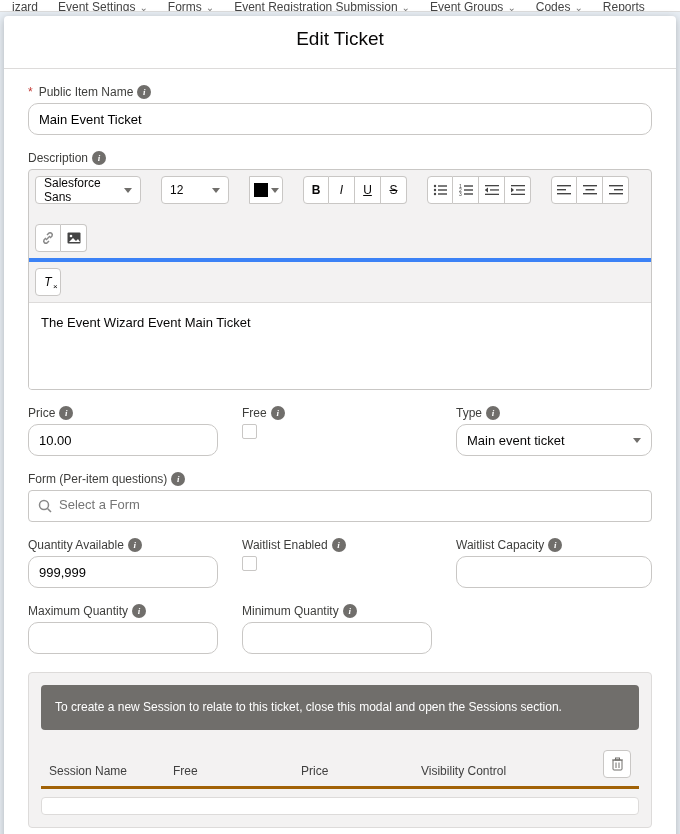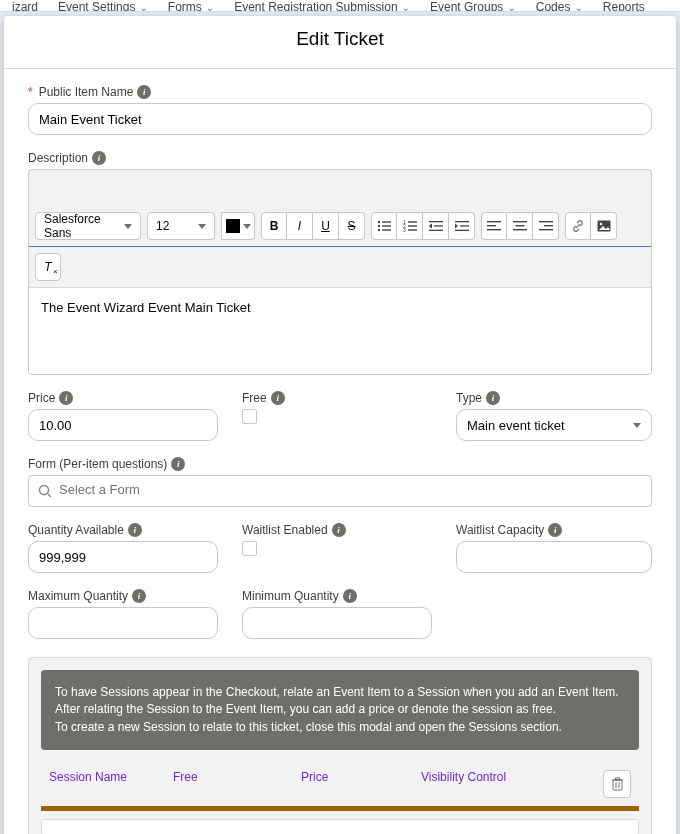--- a/index.html
+++ b/index.html
@@ -93,25 +93,24 @@
   
   .rte {
     border: 1px solid #c9c7c5;
     border-radius: 4px;
     background: #f3f2f2;
     overflow: hidden;
   }
   .rte-toolbar {
     display: flex;
     flex-wrap: wrap;
-    gap: 6px;
+    gap: 20px;
     padding: 6px;
     align-items: center;
-    border-bottom: 1px solid #3b82f6;
-    margin-top: 36px;
+    border-bottom: 4px solid #3b82f6;
   }
   .rte-select {
     height: 28px;
     background: #fff;
     border: 1px solid #c9c7c5;
     border-radius: 4px;
     display: flex;
     align-items: center;
     justify-content: space-between;
     padding: 0 8px;
@@ -203,25 +202,25 @@
     margin-bottom: 12px;
   }
   .sess-top {
     display: flex;
     gap: 12px;
     margin-bottom: 6px;
   }
   .sess-label { font-size: 12px; color: #3e3e3c; margin-bottom: 3px; }
   .table-header {
     display: flex;
-    align-items: flex-start;
-    font-size: 12px;
-    color: #6d28d9;
+    align-items: flex-end;
+    font-size: 12px;
+    color: #404040;
     padding: 8px 4px;
-    border-bottom: 5px solid #a16207;
+    border-bottom: 3px solid #a16207;
   }
   .table-row {
     display: flex;
     align-items: center;
     font-size: 12px;
     padding: 8px 4px;
     background: #fff;
     border: 1px solid #dddbda;
     border-radius: 4px;
     margin-top: 8px;
@@ -478,21 +477,20 @@
             <span>Minimum Quantity</span>
             <span class="info-icon">i</span>
           </div>
           <input class="text-input" style="max-width: 190px;" value="">
         </div>
         <div class="col"></div>
       </div>
 
       <div class="sessions-card">
         <div class="help-box">
-          <div>To have Sessions appear in the Checkout, relate an Event Item to a Session when you add an Event Item. After relating the Session to the Event Item, you can add a price or denote the session as free.</div>
           <div>To create a new Session to relate to this ticket, close this modal and open the Sessions section.</div>
         </div>
 
 
         <div class="table-header">
           <div class="c-name">Session Name</div>
           <div class="c-free">Free</div>
           <div class="c-price">Price</div>
           <div class="c-vis">Visibility Control</div>
           <div class="c-act">

